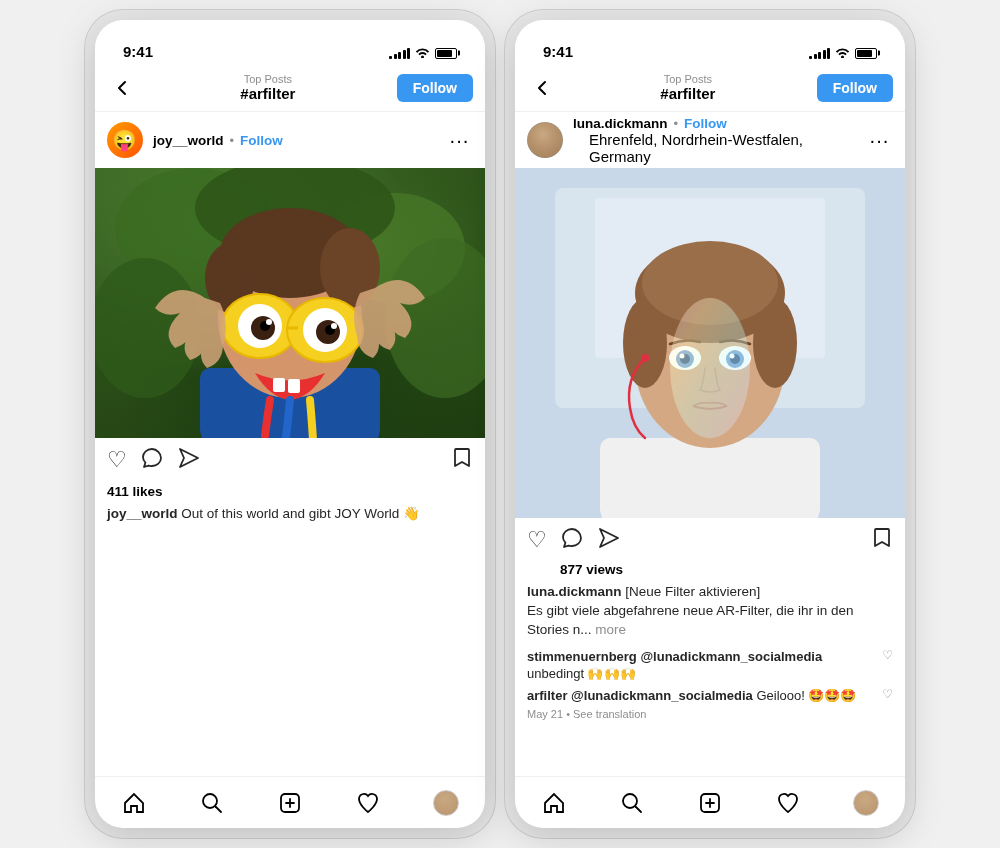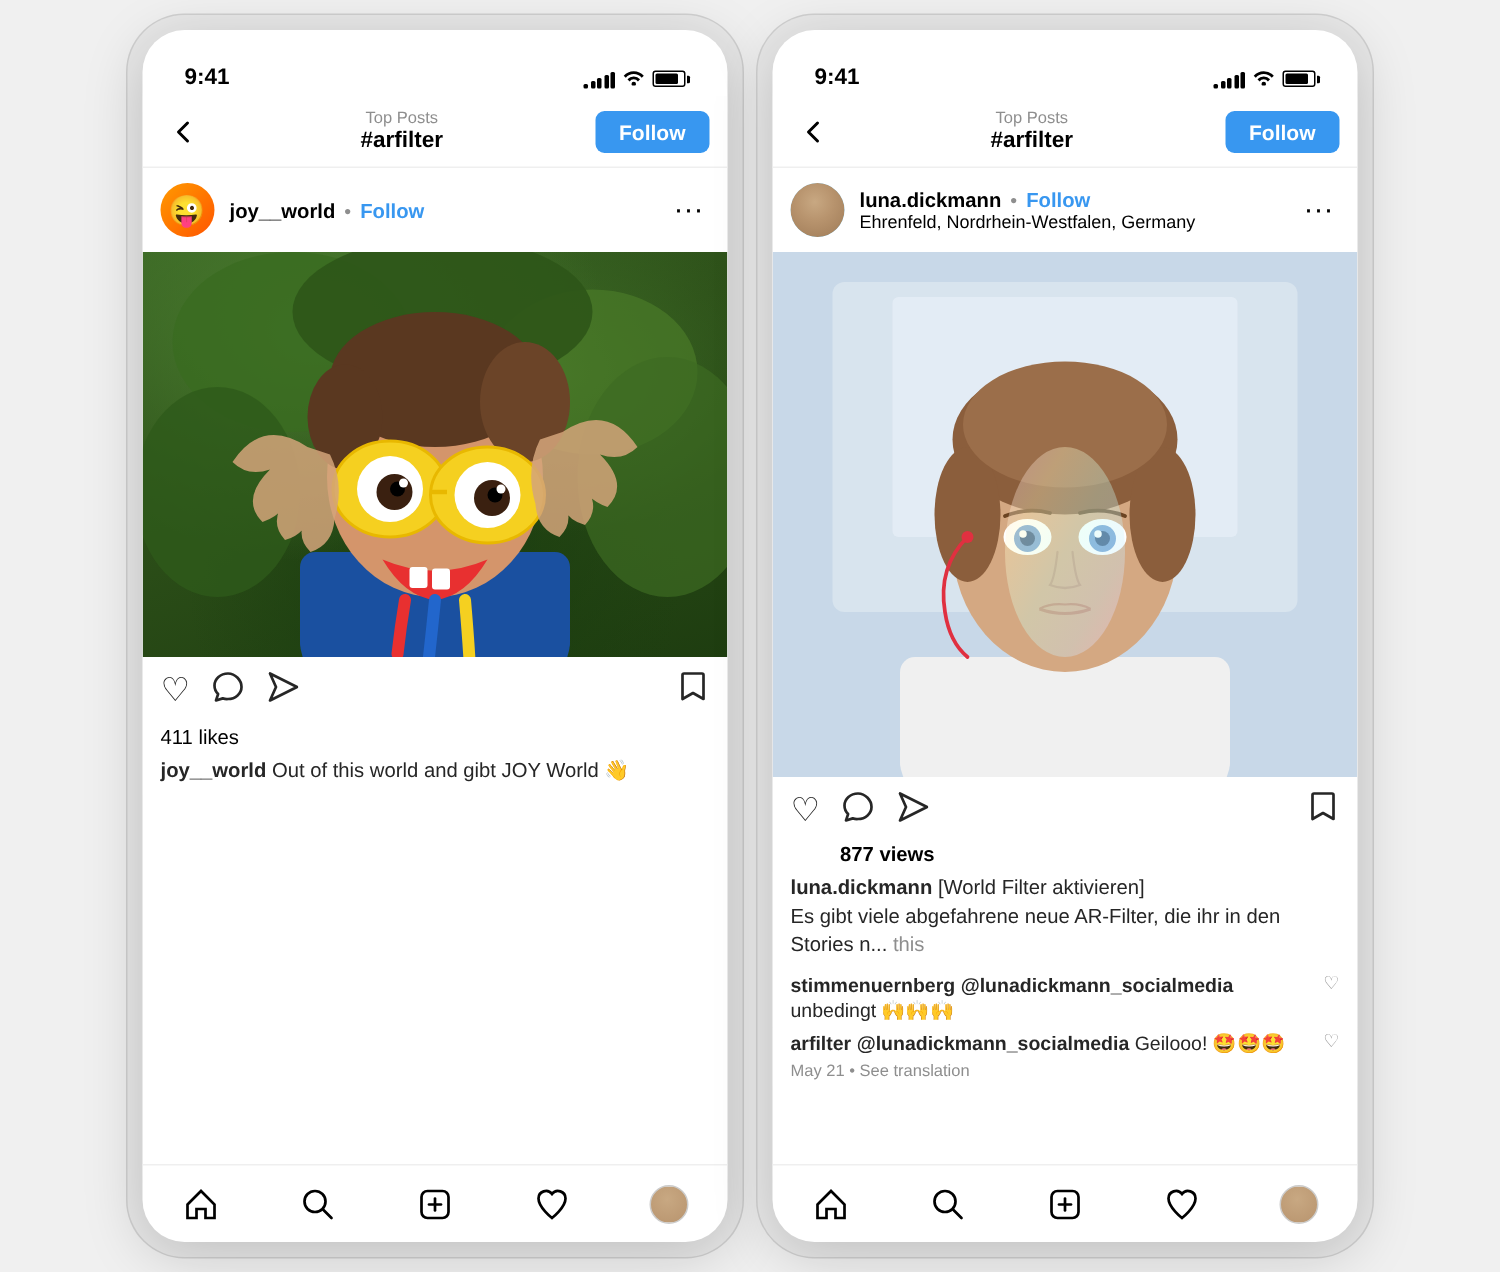--- a/index.html
+++ b/index.html
@@ -199,22 +199,23 @@
       color: #8e8e8e;
       font-size: 13px;
     }
     .post-follow-link {
       color: #3897f0;
       font-size: 13.5px;
       font-weight: 600;
       cursor: pointer;
     }
     .post-location {
-      font-size: 12px;
-      color: #000;
+      font-size: 15px;
+      color: #000;
+      margin-left: 16px;
     }
     .more-btn {
       font-size: 20px;
       color: #000;
       cursor: pointer;
       padding: 4px;
     }
     
     .post-actions {
       padding: 8px 12px 6px;
@@ -232,21 +233,21 @@
       line-height: 1;
     }
     .bookmark-icon {
       margin-left: auto;
       font-size: 22px;
       cursor: pointer;
       color: #262626;
     }
     .likes-count {
       font-size: 13.5px;
-      font-weight: 400;
+      font-weight: 700;
       color: #000;
       padding: 4px 12px;
       background: #fff;
     }
     .views-count {
       font-size: 13.5px;
       font-weight: 700;
       color: #000;
       padding: 2px 12px 4px;
       background: #fff;
@@ -684,24 +685,24 @@
                   <path d="M5 3h12a1 1 0 011 1v16l-7-4-7 4V4a1 1 0 011-1z" stroke="#262626" stroke-width="1.8" fill="none" stroke-linejoin="round"></path>
                 </svg>
             </span>
           </div>
         </div>
 
         <div class="views-count">877 views</div>
 
         <div class="post-caption">
           <span class="caption-username">luna.dickmann</span>
-          <span> [World Filter aktivieren]</span>
+          <span> [Neue Filter aktivieren]</span>
           <br>
           <span style="color:#262626">Es gibt viele abgefahrene neue AR-Filter, die ihr in den Stories n...</span>
-          <span style="color:#8e8e8e;cursor:pointer">this</span>
+          <span style="color:#8e8e8e;cursor:pointer">more</span>
         </div>
 
 
         <div class="comment-row">
           <span class="comment-text">
             <span class="comment-username">stimmenuernberg</span>
             <span style="font-weight:600;color:#262626">@lunadickmann_socialmedia</span>
             <span> unbedingt 🙌🙌🙌</span>
           </span>
           <span class="comment-like">♡</span>

